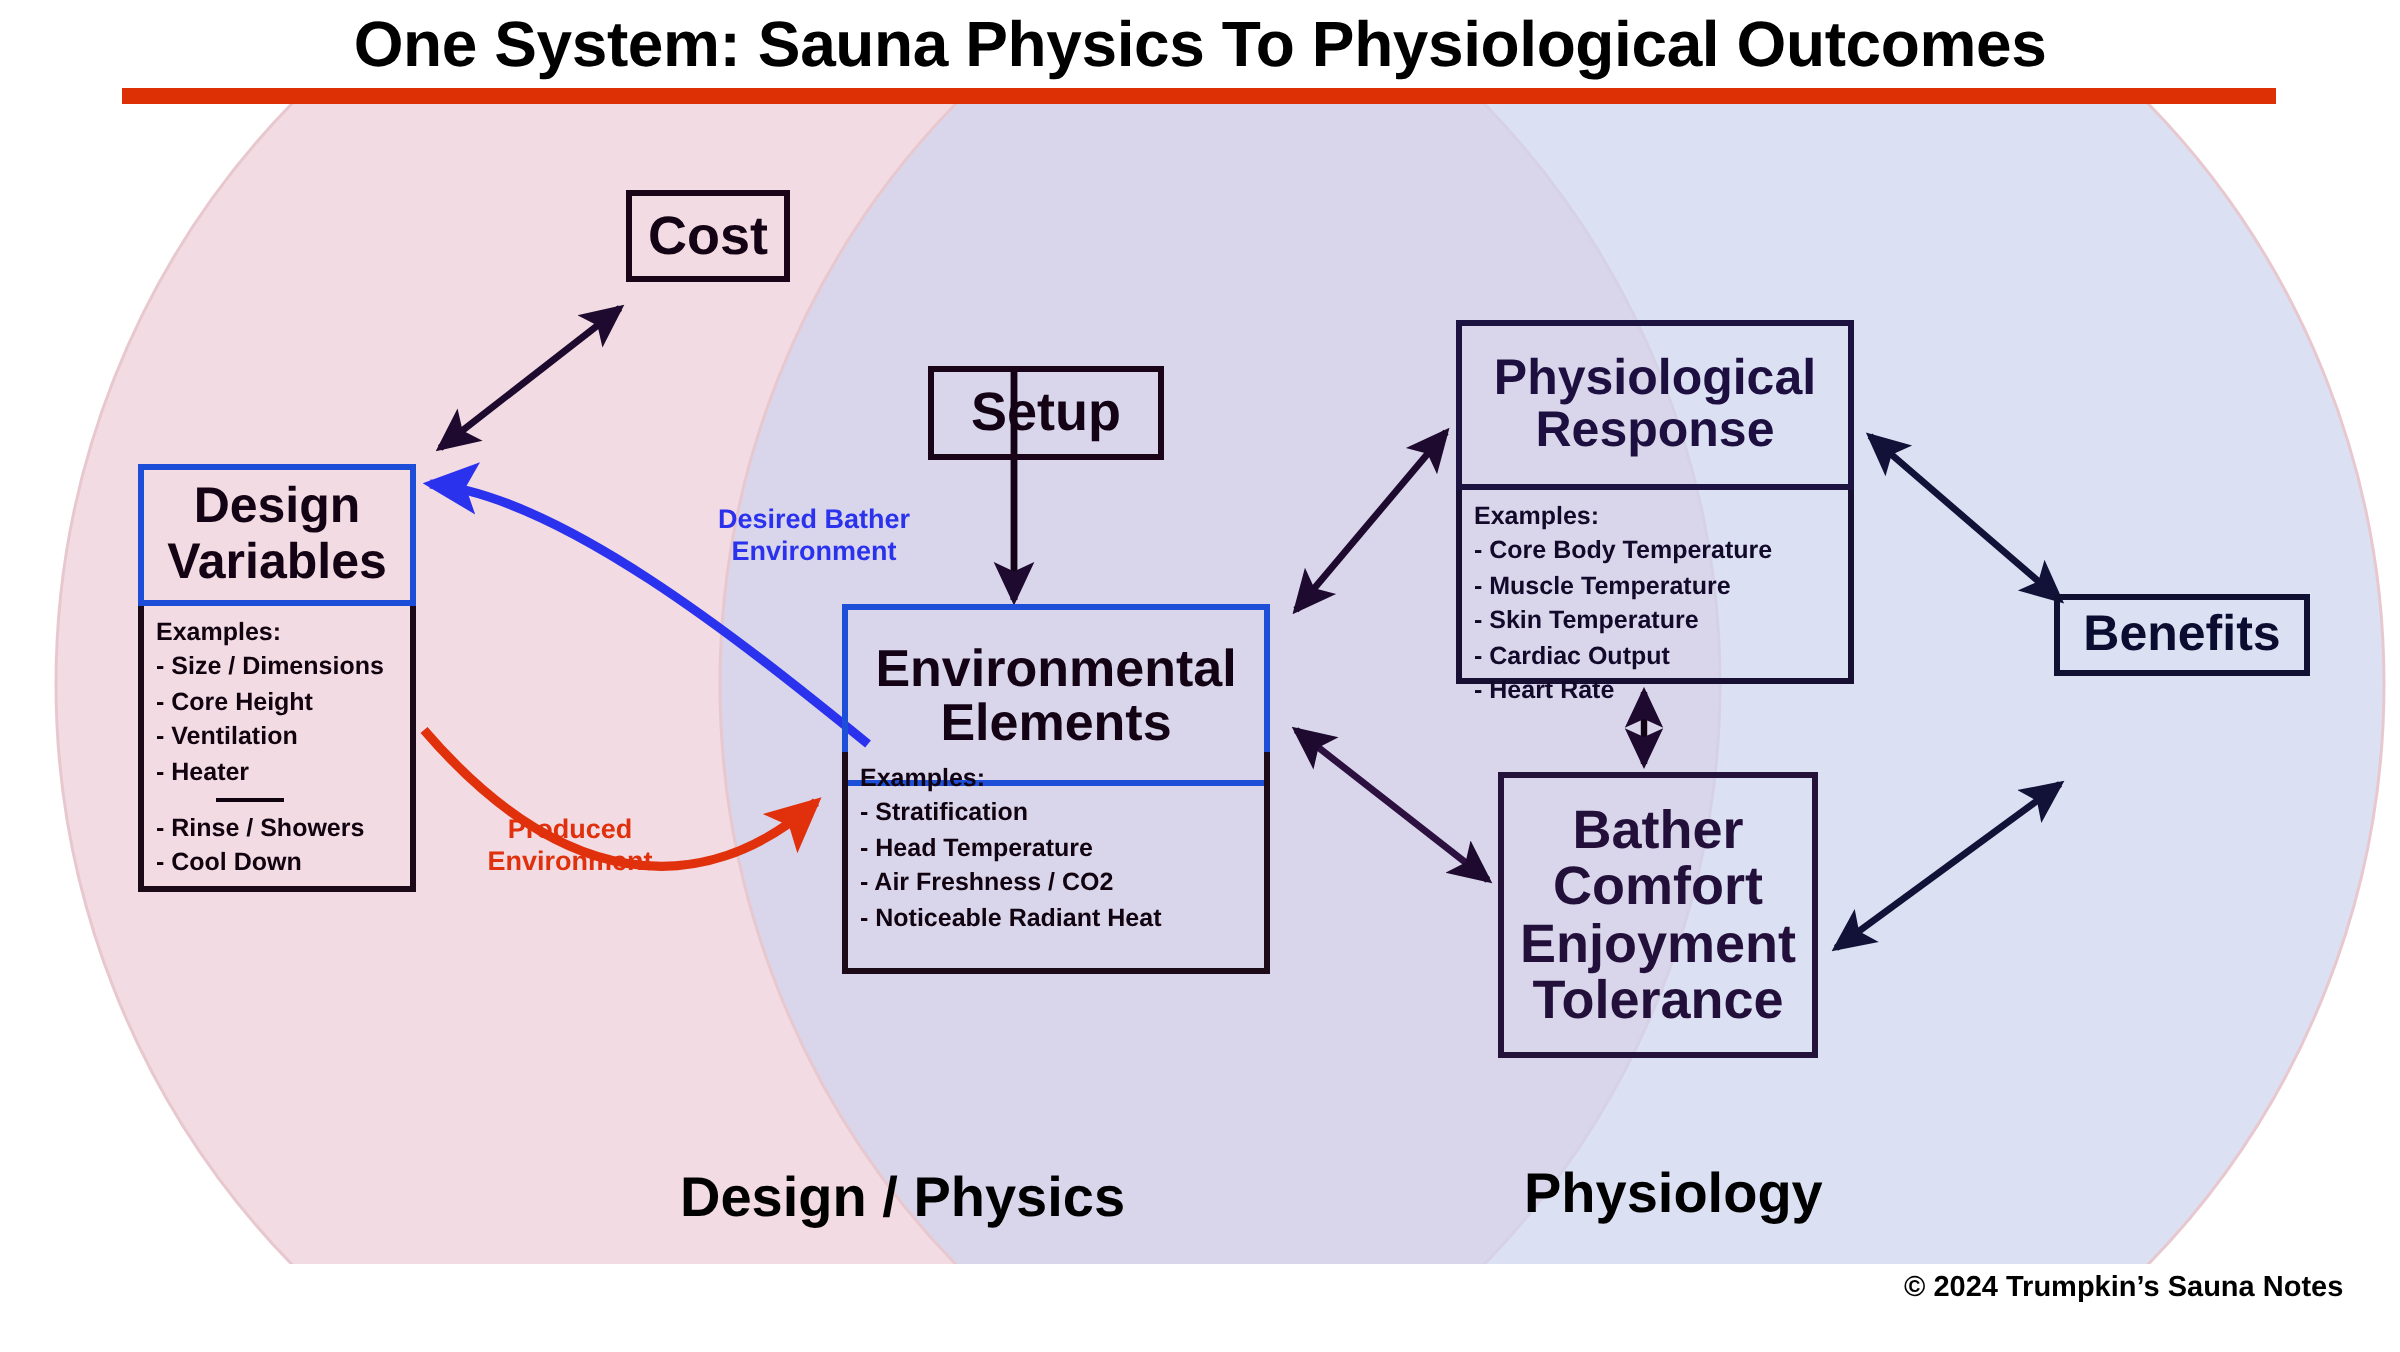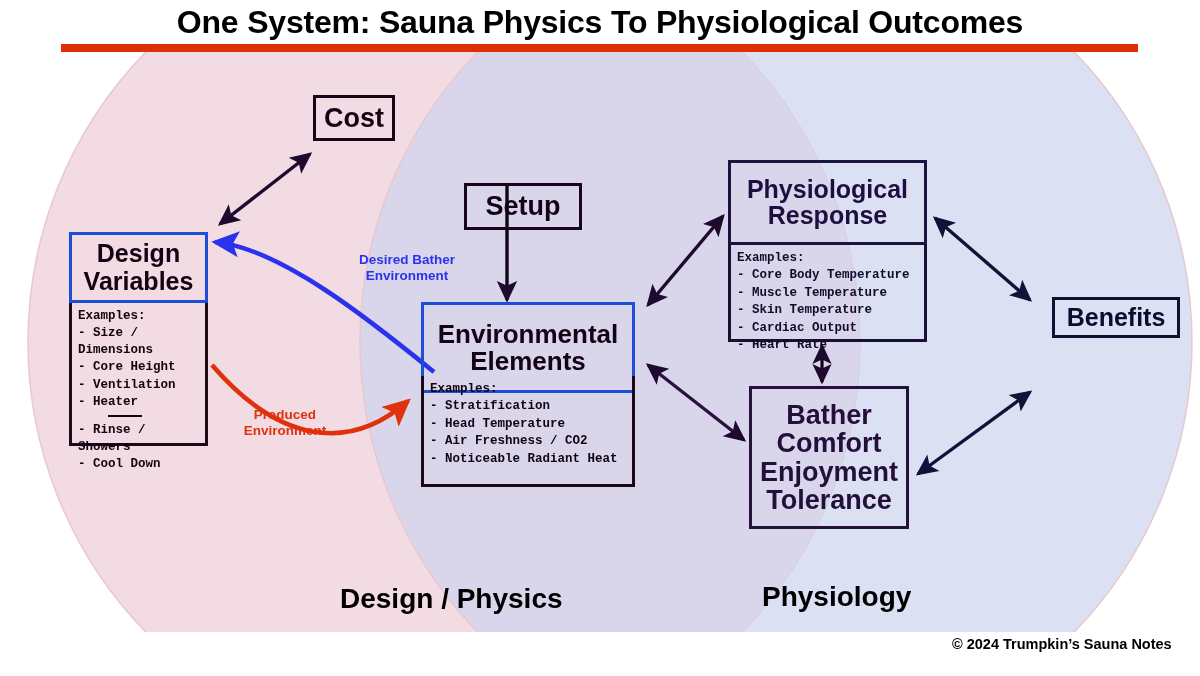--- a/index.html
+++ b/index.html
@@ -22,21 +22,21 @@
 
   
   .box{position:absolute;box-sizing:border-box;}
   .hdr{
     box-sizing:border-box;border:3px solid #1d4ed8;
     display:flex;align-items:center;justify-content:center;
     text-align:center;font-weight:bold;line-height:1.02;color:#140314;
   }
   .body{
     box-sizing:border-box;border:3px solid #1c0a18;border-top:none;
-    padding:5px 0 0 6px;font-size:12.5px;font-weight:bold;color:#120310;line-height:1.31;font-family:Liberation Mono, monospace;
+    padding:5px 0 0 6px;font-size:12.5px;font-weight:bold;color:#120310;line-height:1.31;
   }
   .body .ex{margin-bottom:1px;}
   .body .sep{
     width:34px;height:0;border-top:2.5px solid #120310;margin:5px 0 5px 30px;
   }
   .plain{
     box-sizing:border-box;border:3px solid #190418;
     display:flex;align-items:center;justify-content:center;
     font-weight:bold;color:#140314;text-align:center;line-height:1.05;
   }
@@ -52,21 +52,21 @@
   #phys-hdr{left:728px;top:160px;width:199px;height:85px;font-size:25px;flex-direction:column;
             border-color:#1c1340;color:#1d1040;}
   #phys-body{left:728px;top:245px;width:199px;height:97px;border-color:#171033;color:#130a2b;}
 
   #bather{left:749px;top:386px;width:160px;height:143px;font-size:27px;flex-direction:column;
           border-color:#25123a;color:#23103a;}
 
   #cost{left:313px;top:95px;width:82px;height:46px;font-size:27px;}
   #setup{left:464px;top:183px;width:118px;height:47px;font-size:27px;}
   #benefits{left:1027px;top:297px;width:128px;height:41px;font-size:25px;
-            border-color:#101033;color:#0c0c30;margin-left:25px;}
+            border-color:#101033;color:#0c0c30;}
 
   
   .alabel{position:absolute;font-weight:bold;font-size:13.5px;text-align:center;line-height:1.22;}
   #lbl-desired{left:307px;top:214px;width:200px;color:#2b32ee;margin-top:38px;}
   #lbl-produced{left:200px;top:407px;width:170px;color:#e0300c;}
 
   
   .vlabel{position:absolute;font-weight:bold;color:#000000;}
   #lbl-design-physics{left:340px;top:583px;font-size:28px;}
   #lbl-physiology{left:762px;top:581px;font-size:28px;}

